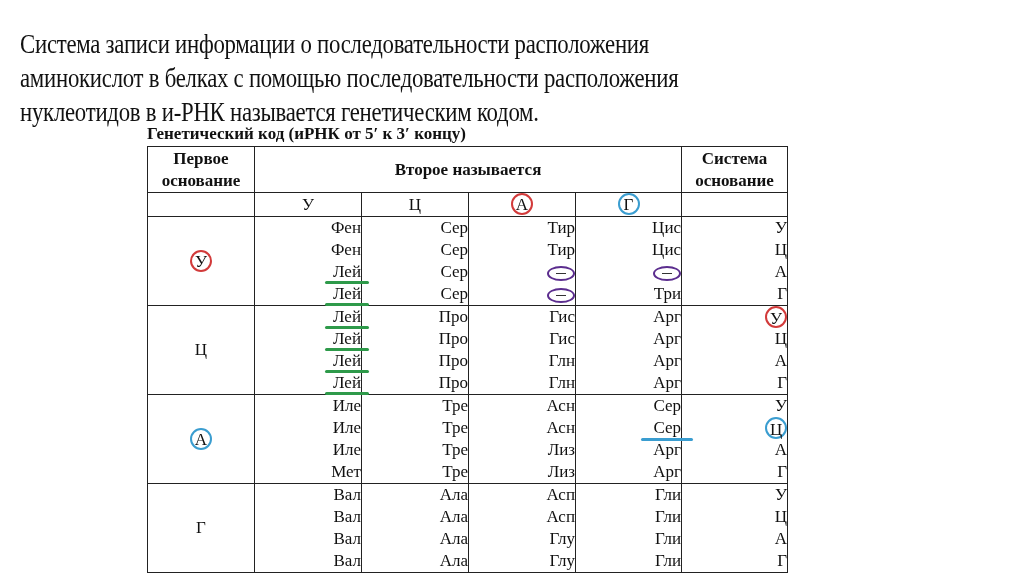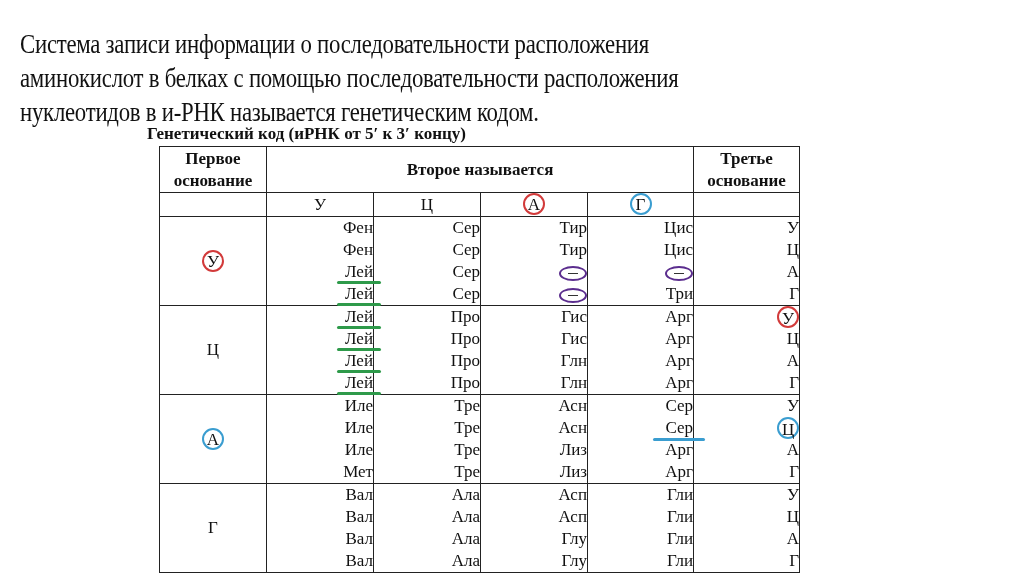--- a/index.html
+++ b/index.html
@@ -11,21 +11,21 @@
       position: absolute; left: 20px; top: 27px; width: 900px;
       font-size: 26.5px; line-height: 34px; letter-spacing: -0.3px;
       transform: scaleX(0.86); transform-origin: left top; width: 1000px;
     }
     .caption {
       position: absolute; left: 147px; top: 124px; width: 640px; text-align: left;
       font-weight: bold; font-size: 17px;
     }
     table.code {
       position: absolute; left: 147px; top: 146px; width: 640px;
-      border-collapse: collapse; table-layout: fixed; margin-left: 12px;
+      border-collapse: collapse; table-layout: fixed;
     }
     table.code td {
       border: 1.5px solid #222; padding: 0; text-align: center; vertical-align: middle;
       font-size: 17px; line-height: 22px;
     }
     .hdr { font-weight: bold; font-size: 16.5px; line-height: 21px; }
     .subrow td { height: 21px; }
     .cell-stack { display: flex; flex-direction: column; align-items: flex-end; }
     .cell-stack span { display: inline-block; height: 22px; line-height: 22px; position: relative; }
     .circ {
@@ -66,21 +66,21 @@
       <col style="width:107px">
       <col style="width:107px">
       <col style="width:107px">
       <col style="width:106px">
       <col style="width:106px">
   </colgroup>
   <tbody>
       <tr style="height:46px">
     <td class="hdr">Первое основание</td>
     <td class="hdr" colspan="4">Второе называется</td>
-    <td class="hdr">Третье основание</td>
+    <td class="hdr">Система основание</td>
   </tr>
   <tr class="subrow">
     <td></td>
     <td><span>У</span></td>
     <td><span>Ц</span></td>
     <td><span class="circ red">А</span></td>
     <td><span class="circ blue">Г</span></td>
     <td></td>
   </tr>
 

